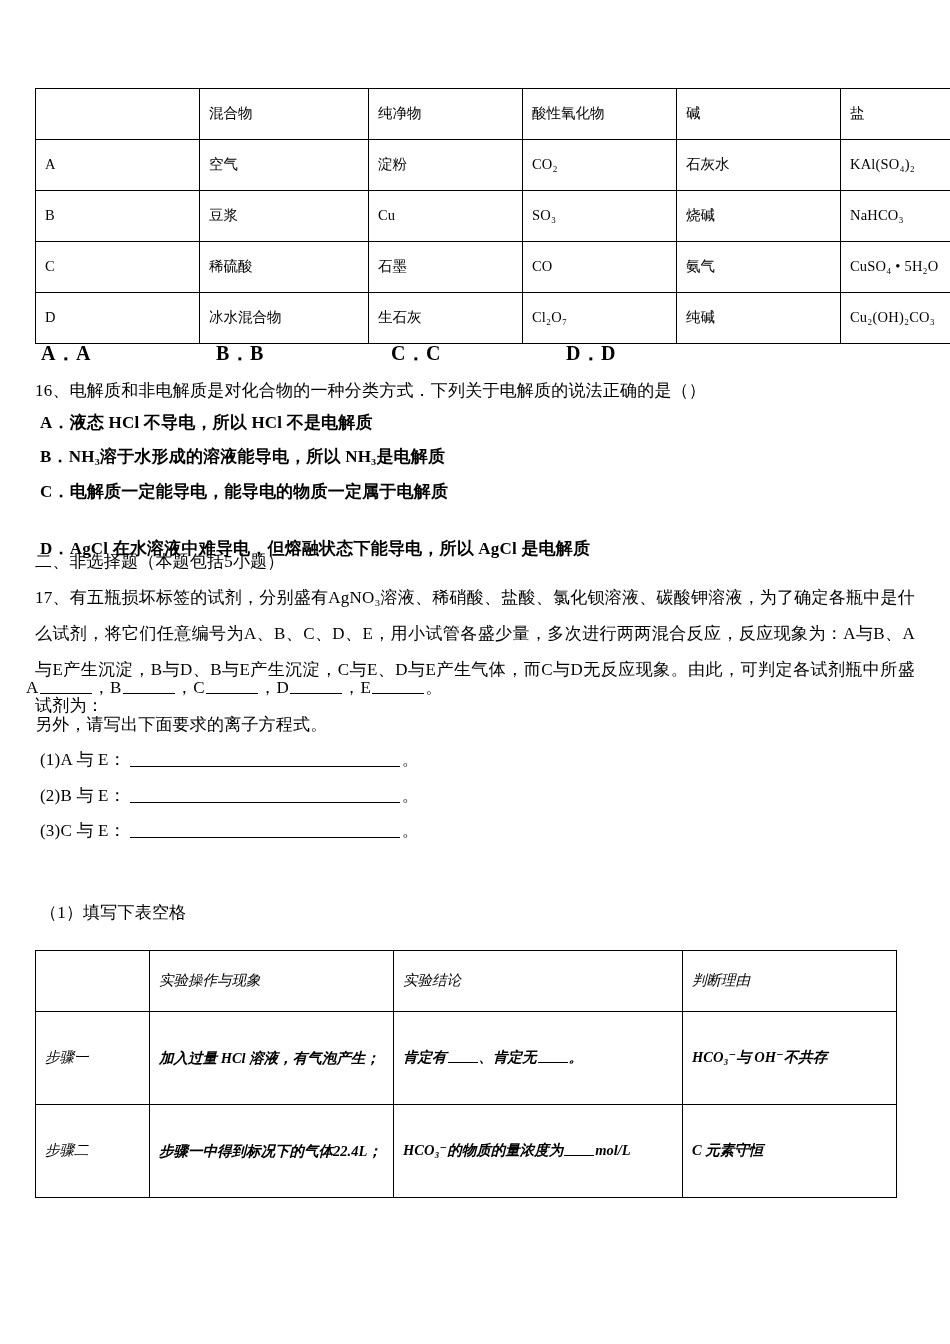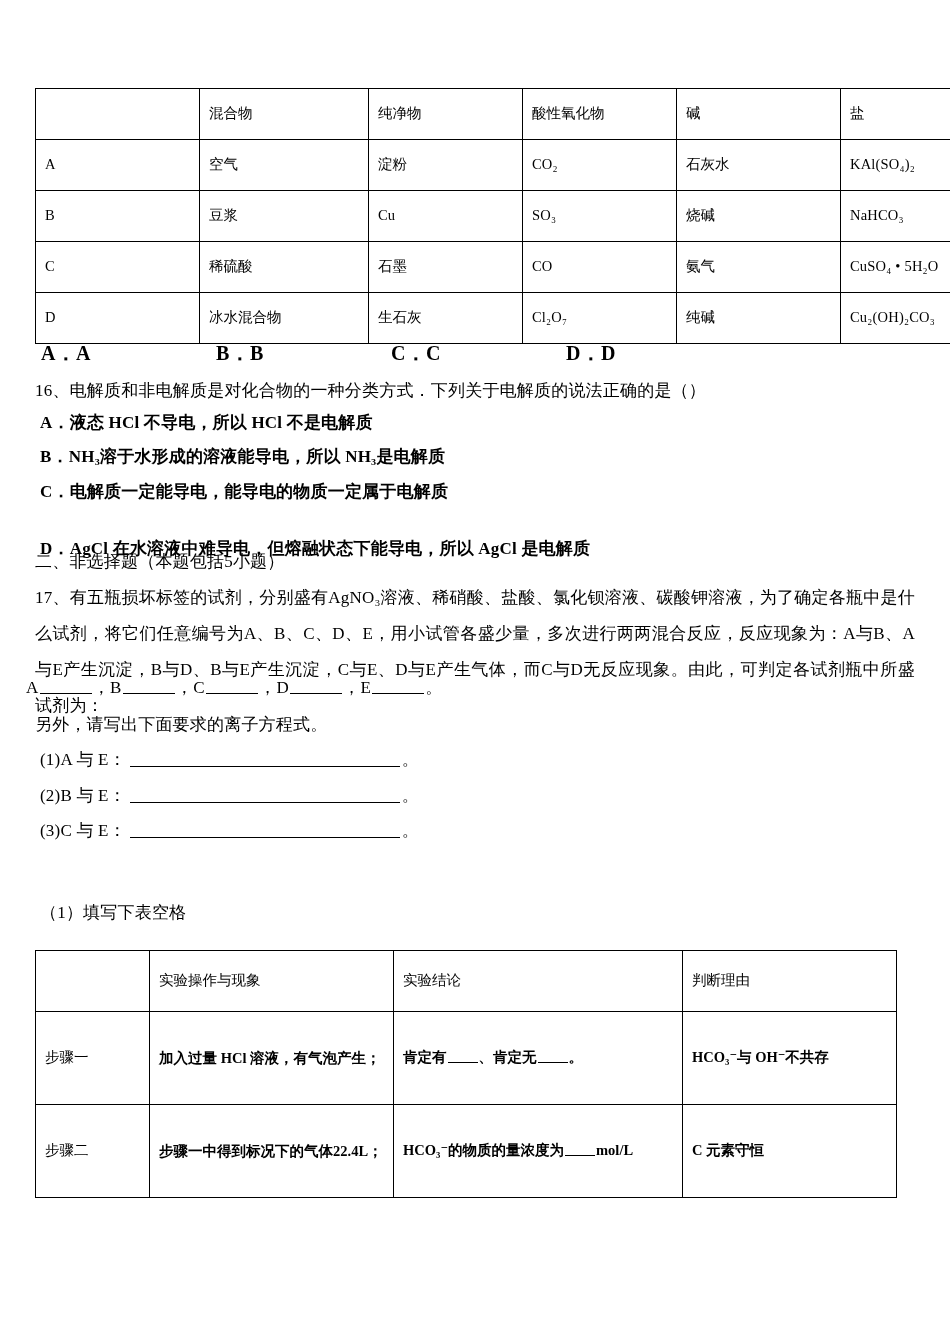--- a/index.html
+++ b/index.html
@@ -141,20 +141,21 @@
     font-weight: bold;
   }
   #q18-sub1 { left: 40px; top: 872px; width: 880px; font-weight: normal; margin-top: 28px; }
 
   
   #table-experiment {
     position: absolute;
     left: 35px;
     top: 950px;
     width: 795px;
+    font-style: italic;
   }
   #table-experiment td.r0 { height: 48px; }
   #table-experiment td.rbody { height: 80px; }
   #table-experiment td.e0 { width: 95px; text-align: left; }
   #table-experiment td.e1 { width: 225px; }
   #table-experiment td.e2 { width: 270px; }
   #table-experiment td.e3 { width: 195px; }
   #table-experiment td.bold-cell { font-weight: bold; }
   #table-experiment .wrap { line-height: 1.95; }
   .nowrap { white-space: nowrap; }

